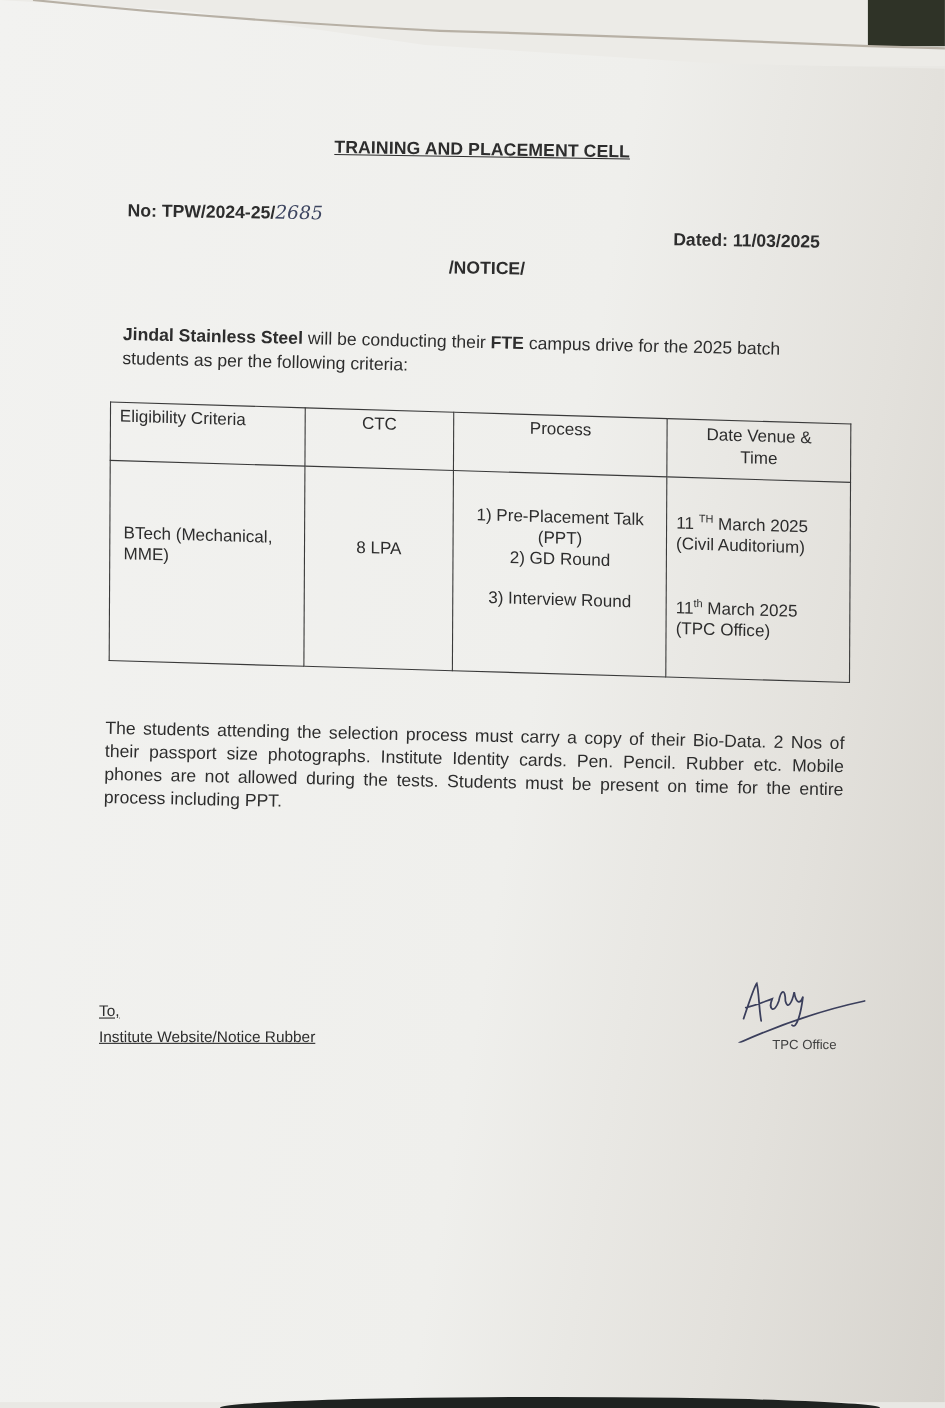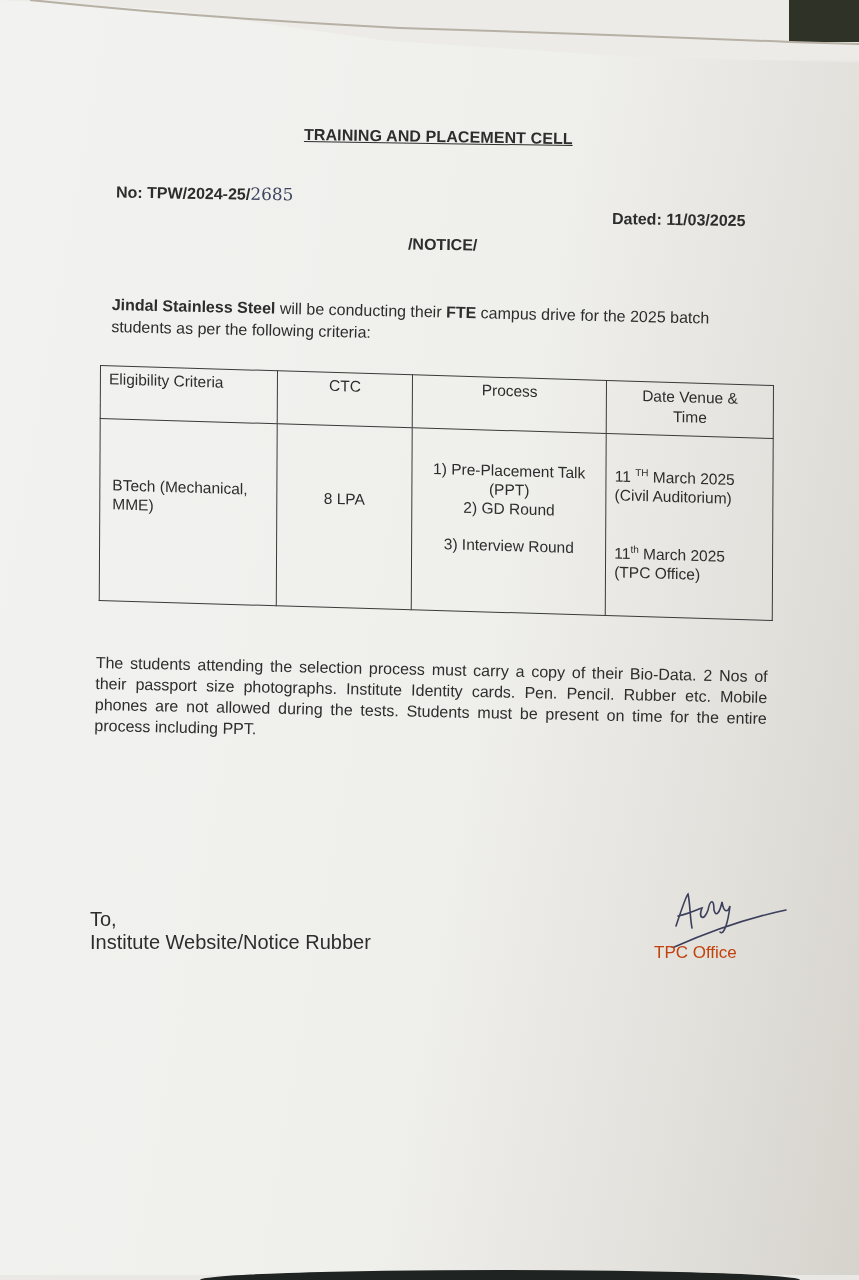--- a/index.html
+++ b/index.html
@@ -34,21 +34,21 @@
   .title {
     position:absolute; left:304px; top:128px; font-size:16px; font-weight:bold;
     text-decoration:underline; letter-spacing:0.1px; transform:rotate(0.9deg);
     color:#2d2d2d;
   }
   .ref-no {
     position:absolute; left:116px; top:183px; font-size:16px; font-weight:bold;
     transform:rotate(0.9deg); color:#2d2d2d;
   }
   .ref-hand {
-    font-family:"DejaVu Serif", serif; font-weight:normal;
+    font-family:"DejaVu Serif", serif; font-style:italic; font-weight:normal;
     font-size:17px; color:#3d4560;
   }
   .dated {
     position:absolute; left:612px; top:211px; font-size:16px; font-weight:bold;
     transform:rotate(0.9deg); color:#2d2d2d;
   }
   .notice {
     position:absolute; left:408px; top:236px; font-size:16px; font-weight:bold;
     transform:rotate(0.9deg); color:#2d2d2d;
   }
@@ -86,28 +86,29 @@
   .proc-gap { height:18px; }
   .date-gap { height:35px; }
   sup { font-size:10px; }
 
   .body-text {
     position:absolute; left:96px; top:652px; width:672px; font-size:16px;
     line-height:21px; transform:rotate(1.2deg); transform-origin:left top;
     color:#2d2d2d; text-align:justify;
   }
   .to-block {
-    position:absolute; left:90px; top:908px; font-size:20px; line-height:23px;
+    position:absolute; left:90px; top:908px; font-size:14px; line-height:23px;
     color:#2d2d2d;
+    text-decoration:underline;
   }
   .signature {
     position:absolute; left:668px; top:888px; width:130px; height:60px;
   }
   .sign-label {
-    position:absolute; left:654px; top:943px; font-size:17px; color:#c2410c;
+    position:absolute; left:702px; top:943px; font-size:12px; color:#404040;
   }
 </style>
 </head>
 <body>
 
 <div class="bg-back-sheet"></div>
 <div class="bg-dark-corner"></div>
 <div class="page"></div>
 <svg class="page-edge" viewBox="0 0 859 60">
   <path d="M30 0 Q 200 18 400 28 Q 600 34 790 42 L 859 44" fill="none" stroke="#b7b0a5" stroke-width="2"></path>

